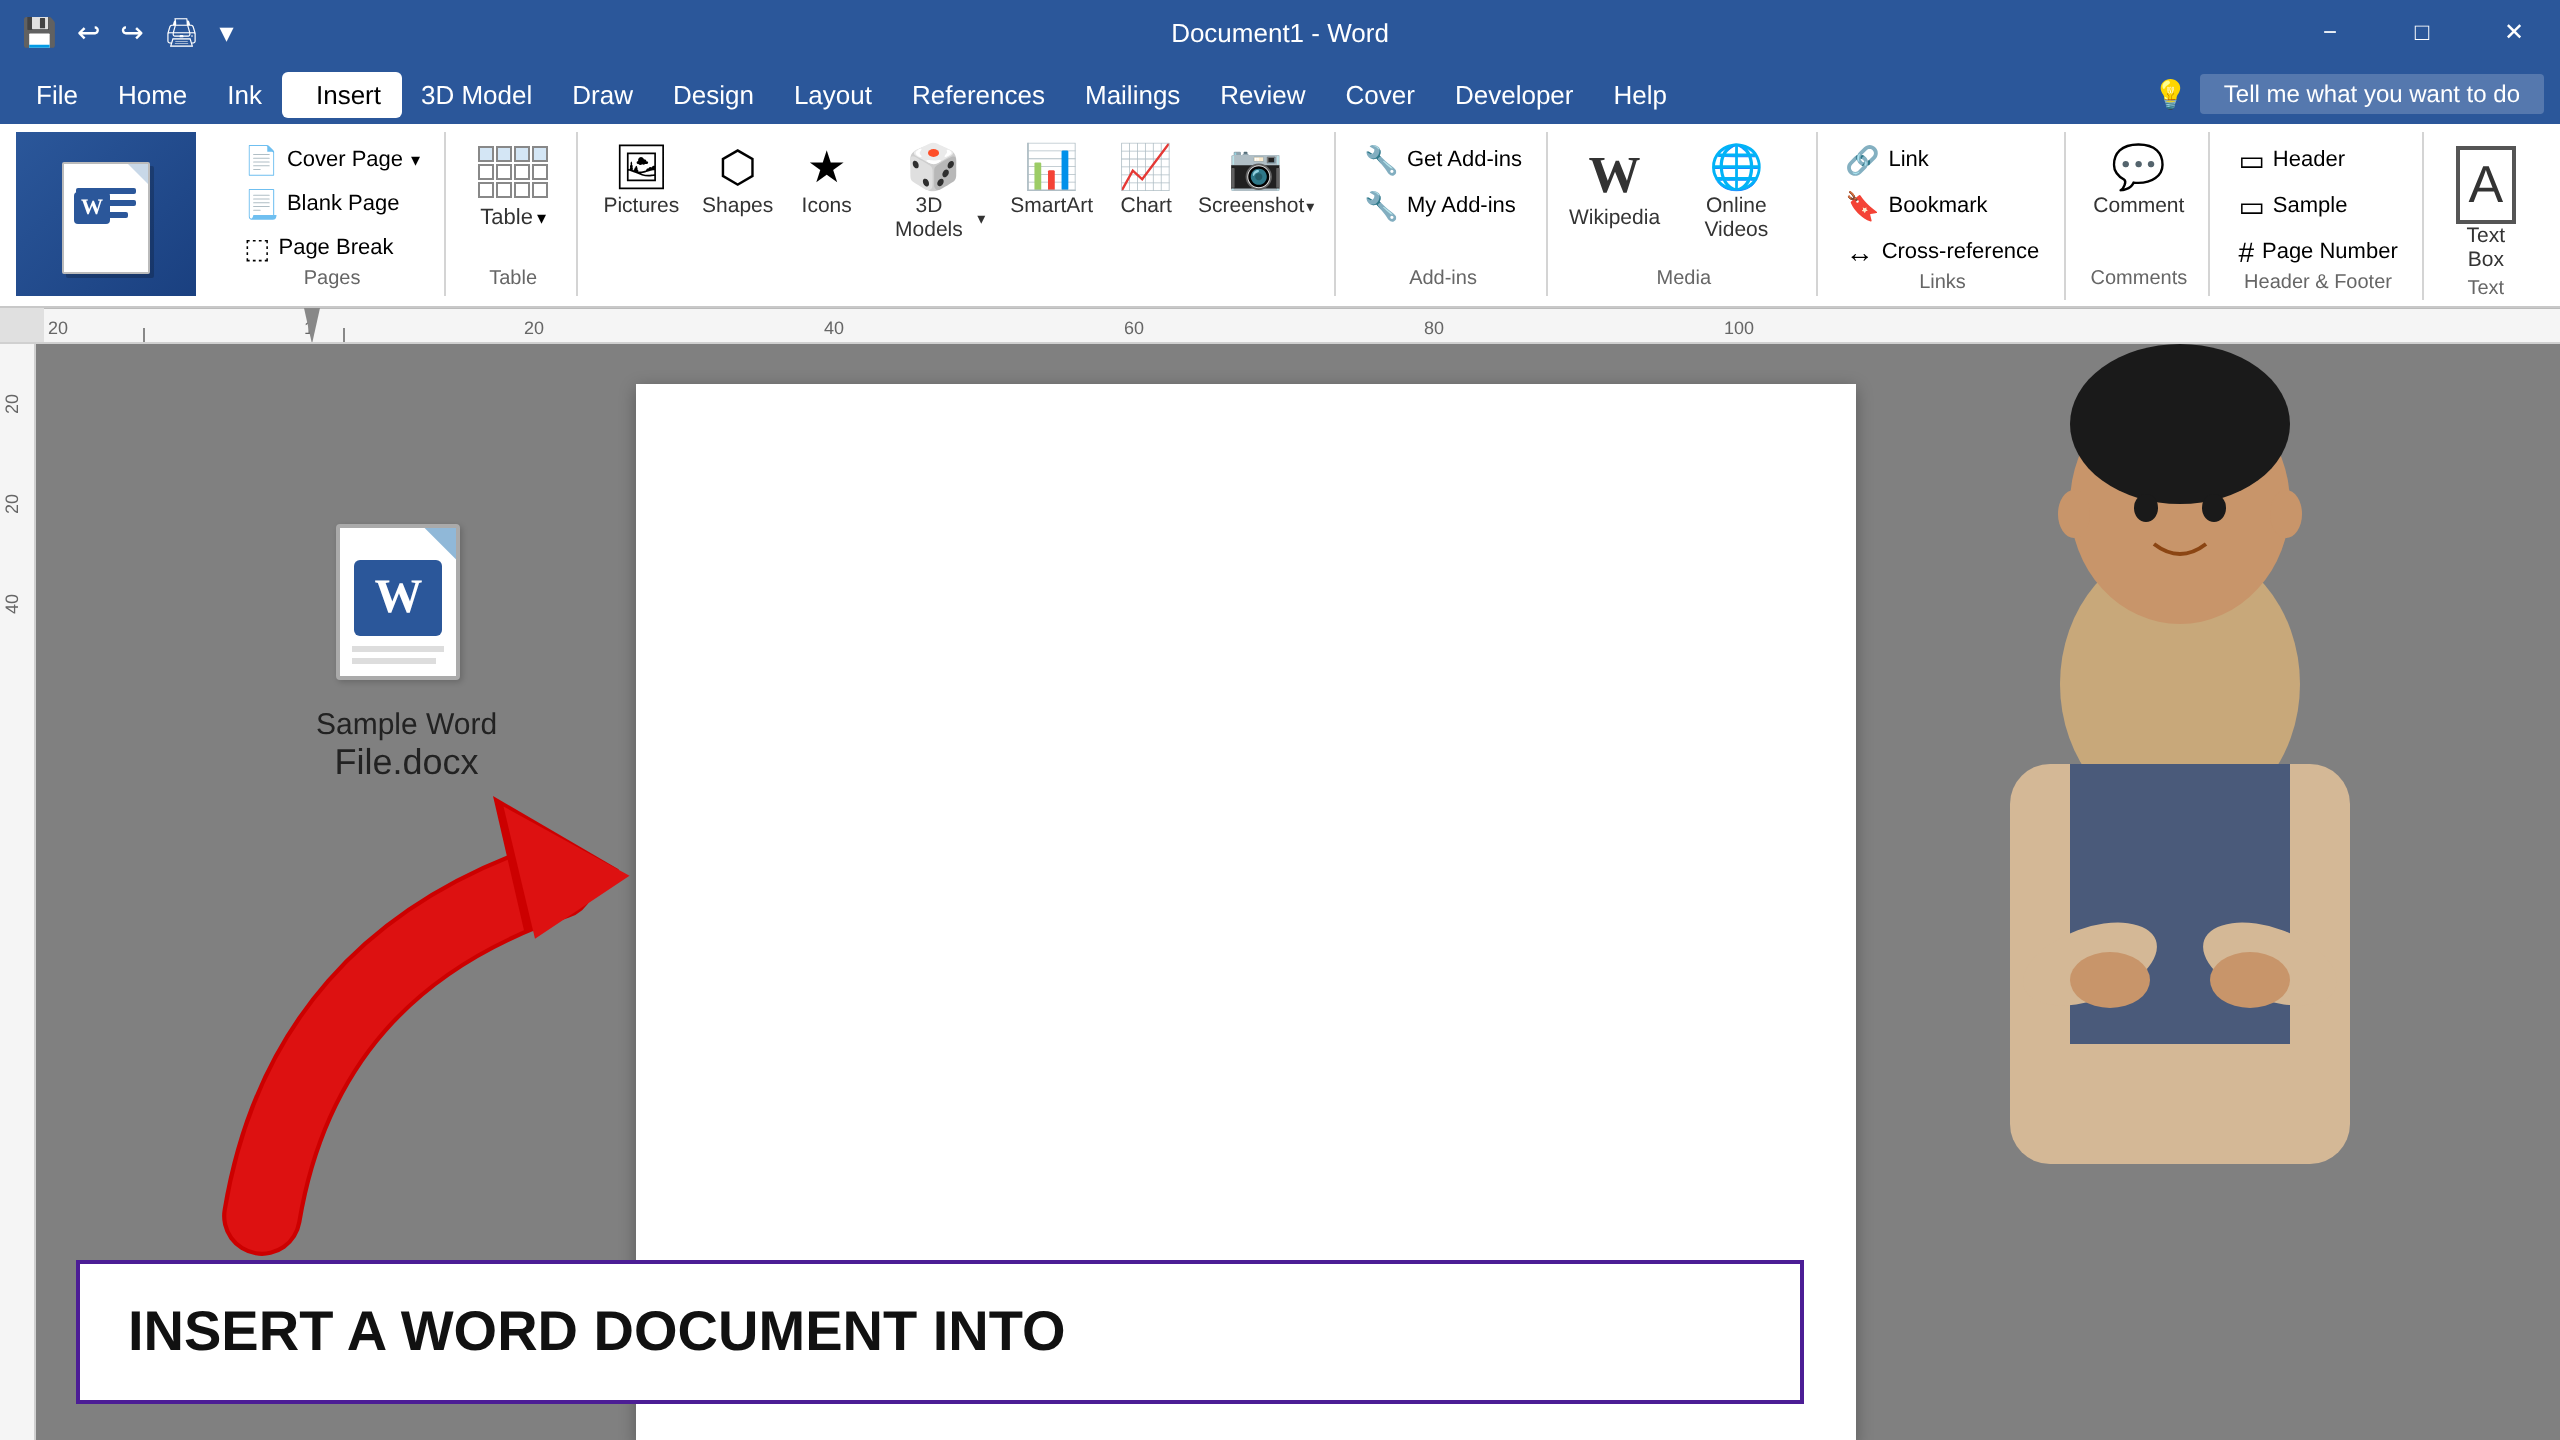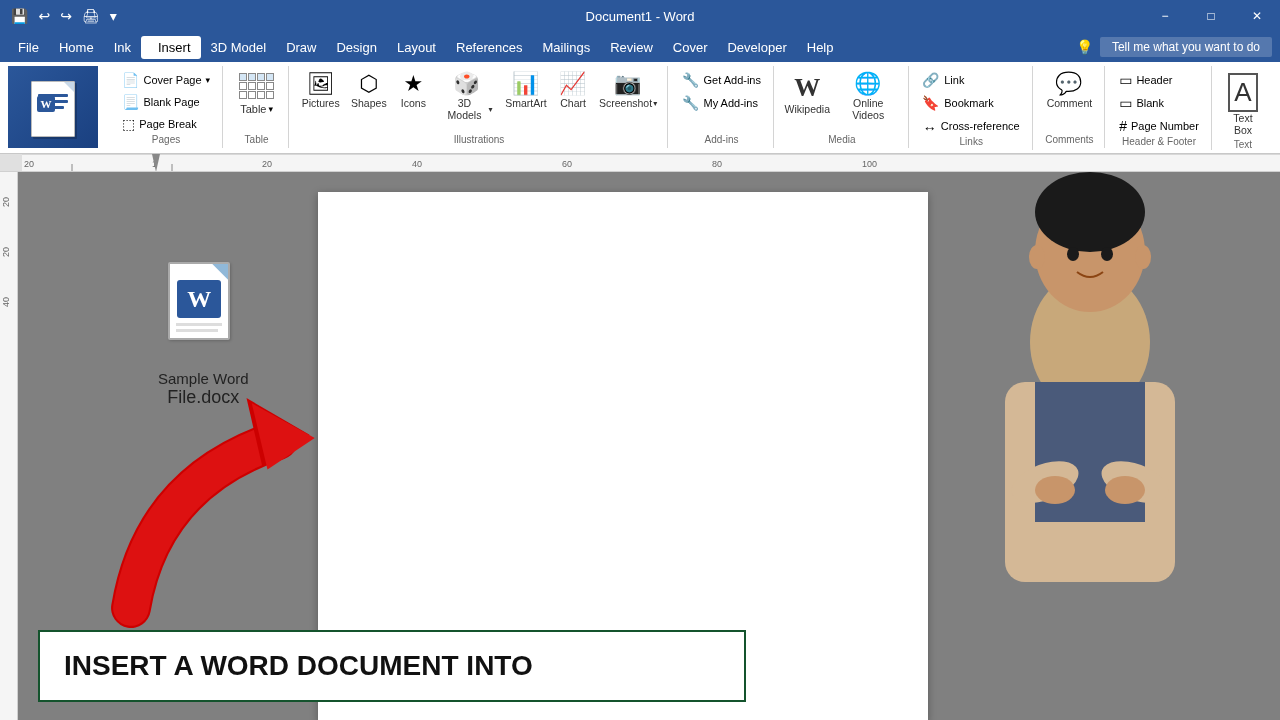--- a/index.html
+++ b/index.html
@@ -217,23 +217,23 @@
       flex-direction: column;
       align-items: center;
       gap: 4px;
     }
 
     
     #caption-box {
       position: absolute;
       bottom: 20px;
       left: 20px;
-      width: 708px;
+      width: 864px;
       background: white;
-      border: 2px solid #14532d;
+      border: 2px solid #4c1d95;
       padding: 16px 24px;
     }
     #caption-text {
       font-size: 28px;
       font-weight: 900;
       color: #111;
       line-height: 1.3;
       font-family: Arial, sans-serif;
     }
 
@@ -395,21 +395,20 @@
         <span class="rb-label">Chart</span>
       </div>
       <div class="ribbon-btn">
         <span class="rb-icon">📷</span>
         <span class="rb-label" style="display:flex;align-items:center;gap:1px;">
           <span>Screenshot</span>
           <span style="font-size:8px;">▾</span>
         </span>
       </div>
     </div>
-    <div class="ribbon-group-label">Illustrations</div>
   </div>
 
   <div class="ribbon-group">
     <div class="ribbon-group-items">
       <div style="display:flex; flex-direction:column; gap:3px;">
         <div class="rb-small-btn">
           <span style="font-size:14px;">🔧</span>
           <span>Get Add-ins</span>
         </div>
         <div class="rb-small-btn">
@@ -467,21 +466,21 @@
 
   <div class="ribbon-group">
     <div class="ribbon-group-items">
       <div style="display:flex; flex-direction:column; gap:3px;">
         <div class="rb-small-btn">
           <span style="font-size:14px;">▭</span>
           <span>Header</span>
         </div>
         <div class="rb-small-btn">
           <span style="font-size:14px;">▭</span>
-          <span>Blank</span>
+          <span>Sample</span>
         </div>
         <div class="rb-small-btn">
           <span style="font-size:14px;">#</span>
           <span>Page Number</span>
         </div>
       </div>
     </div>
     <div class="ribbon-group-label">Header &amp; Footer</div>
   </div>
 
@@ -556,21 +555,21 @@
 
           <div style="position:absolute; top:16px; left:50%; transform:translateX(-50%); width:44px; height:38px; background:#2b579a; border-radius:3px; display:flex; align-items:center; justify-content:center;">
             <span style="color:white; font-size:24px; font-weight:bold; font-family:'Times New Roman', serif;">W</span>
           </div>
 
           <div style="position:absolute; bottom:12px; left:6px; right:6px; height:3px; background:#ddd;"></div>
           <div style="position:absolute; bottom:6px; left:6px; right:10px; height:3px; background:#ddd;"></div>
         </div>
       </div>
 
-      <div style="margin-top:22px; text-align:center;">
+      <div style="margin-top:6px; text-align:center;">
         <span style="font-size:15px; color:#222; font-weight:500; display:block;">Sample Word</span>
         <span style="font-size:18px; color:#222; font-weight:500; display:block;">File.docx</span>
       </div>
     </div>
 
     <div id="caption-box">
       <div id="caption-text">
         <span style="display:block;">INSERT A WORD DOCUMENT INTO</span>
       </div>
     </div>

